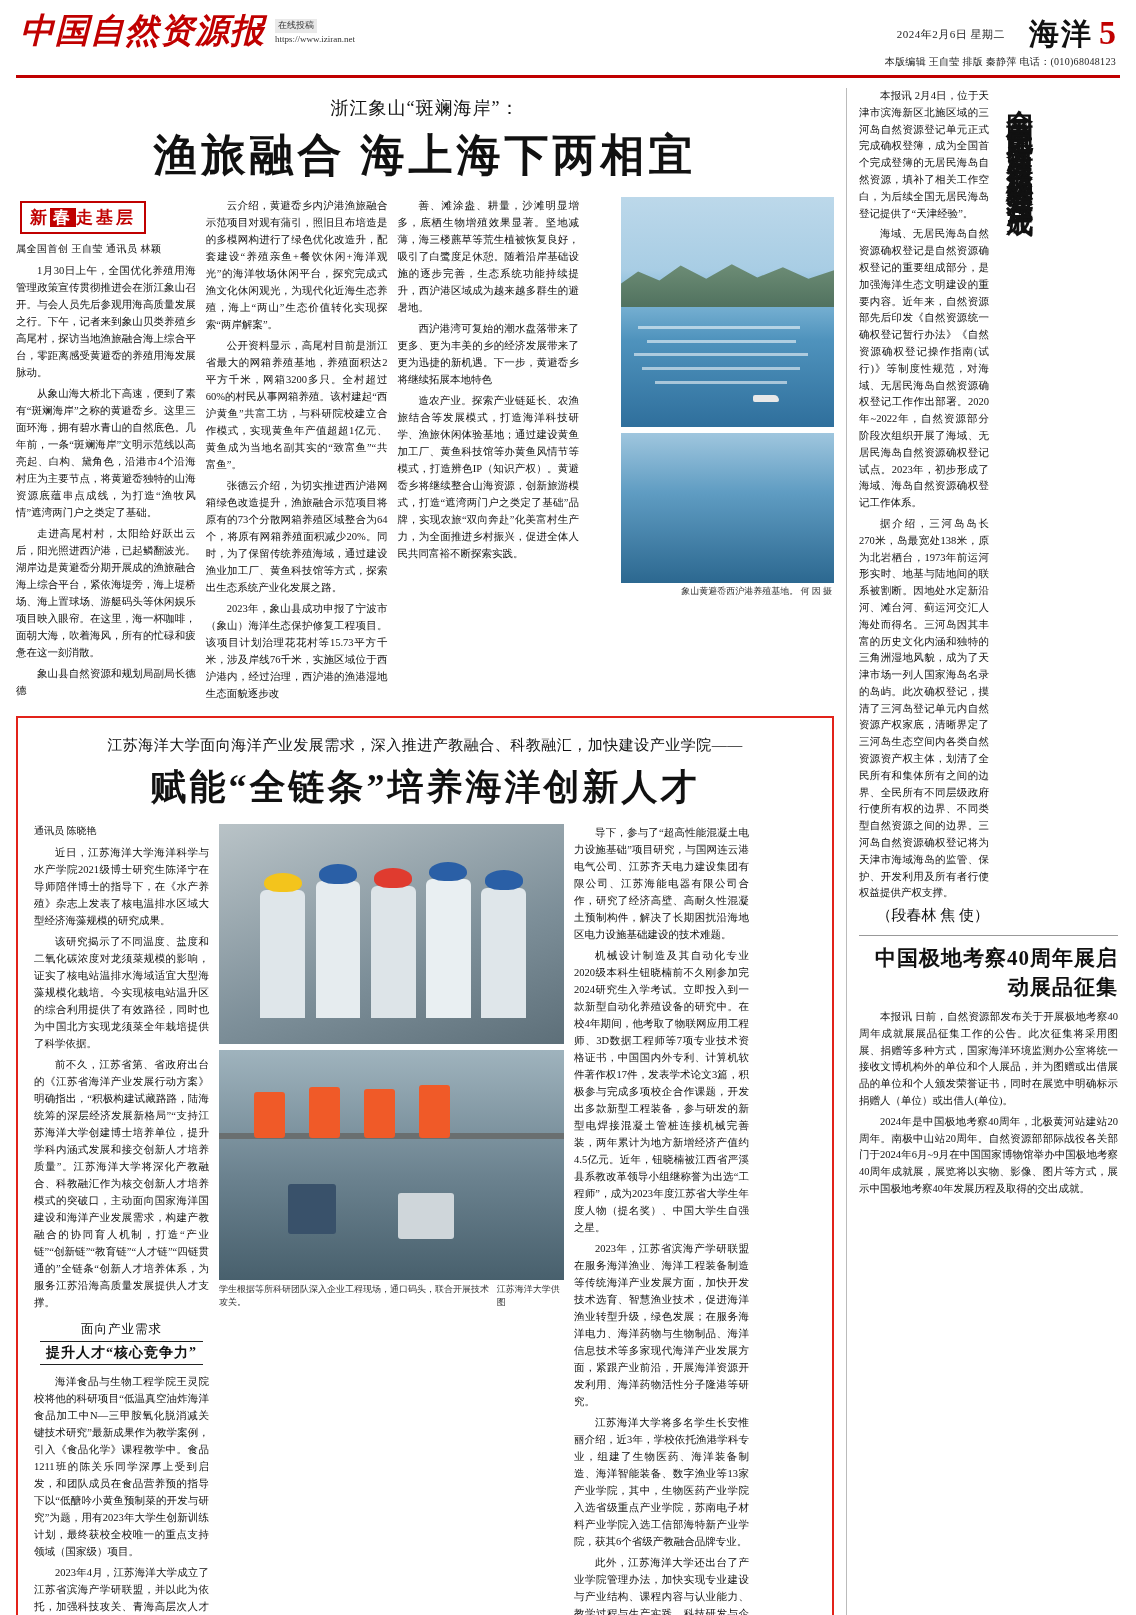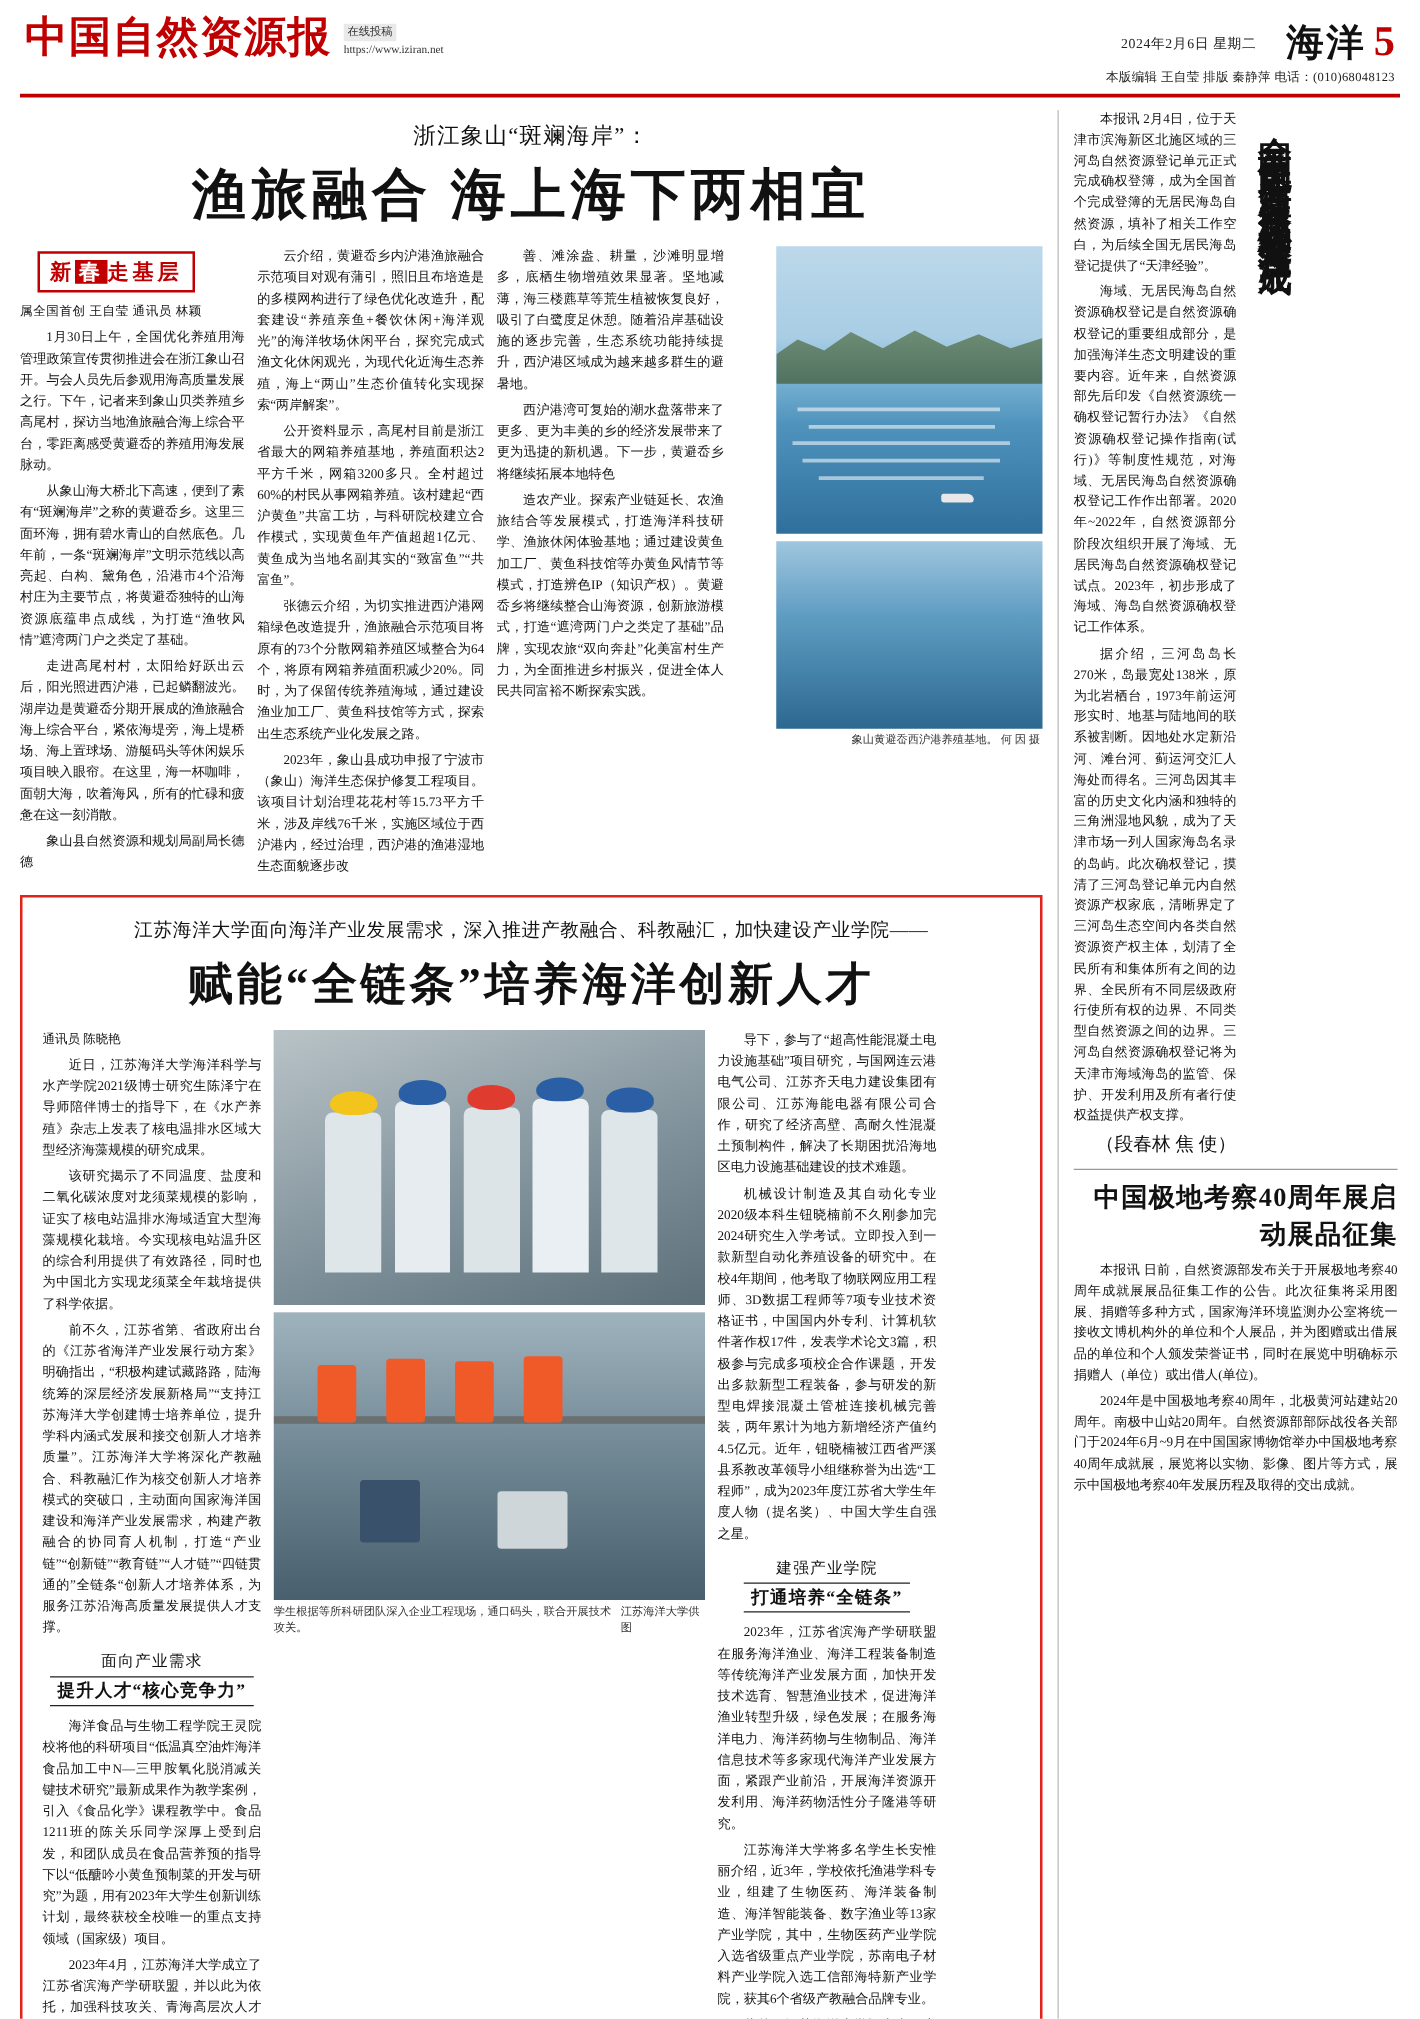--- a/index.html
+++ b/index.html
@@ -23,20 +23,21 @@
   }
   .mast-left { display:flex; align-items:flex-end; gap:10px; }
   .mast-title {
     font-family:"Liberation Serif", serif;
     font-weight:bold;
     font-size:34px;
     color:#c00000;
     letter-spacing:1px;
     line-height:1;
     white-space:nowrap;
+    font-style:italic;
   }
   .mast-sub { display:flex; flex-direction:column; font-size:9px; color:#333; line-height:1.5; padding-bottom:2px;}
   .mast-sub .lbl { background:#e9e9e9; padding:0 3px; display:inline-block; width:fit-content;}
   .mast-date { font-size:11px; color:#222; letter-spacing:0.5px; }
   .mast-editors { font-size:10px; color:#222; letter-spacing:0.3px; }
   .mast-section { display:flex; align-items:baseline; gap:6px; }
   .mast-section .sec-name { font-size:30px; font-weight:bold; letter-spacing:2px; }
   .mast-section .sec-num { font-size:34px; font-weight:bold; color:#c00000; }
   .mast-rightwrap { display:flex; flex-direction:column; align-items:flex-end; }
   .mast-row-top { display:flex; align-items:center; gap:24px; }
@@ -51,21 +52,21 @@
   .lead-title {
     text-align:center; font-size:44px; font-weight:bold; letter-spacing:4px;
     margin:6px 0 12px; font-family:"Liberation Serif", serif;
   }
   .lead-body { display:flex; gap:10px; }
   .lead-c1 { width:184px; }
   .lead-c2 { width:186px; }
   .lead-c3 { width:186px; }
   .lead-media { width:250px;padding-left:32px; }
 
-  .badge-row { margin:4px 14px 8px; }
+  .badge-row { margin:4px 4px 8px; }
   .badge {
     display:inline-block; border:2px solid #c00000; color:#c00000;
     font-weight:bold; font-size:17px; padding:3px 8px; letter-spacing:3px;
     background:#fff;
   }
   .badge .hl { color:#fff; background:#c00000; padding:0 3px; }
 
   .byline { font-size:10px; margin:4px 0 6px; letter-spacing:0.5px; }
   p.t { font-size:10.5px; line-height:1.62; text-align:justify; margin:0 0 4px; text-indent:2em; }
 
@@ -258,24 +259,20 @@
             </div>
             <div class="cap-row">
               <span>学生根据等所科研团队深入企业工程现场，通口码头，联合开展技术攻关。</span>
               <span>江苏海洋大学供图</span>
             </div>
           </div>
 
           <div class="hl-c4">
             <p class="t">导下，参与了“超高性能混凝土电力设施基础”项目研究，与国网连云港电气公司、江苏齐天电力建设集团有限公司、江苏海能电器有限公司合作，研究了经济高壁、高耐久性混凝土预制构件，解决了长期困扰沿海地区电力设施基础建设的技术难题。</p>
             <p class="t">机械设计制造及其自动化专业2020级本科生钮晓楠前不久刚参加完2024研究生入学考试。立即投入到一款新型自动化养殖设备的研究中。在校4年期间，他考取了物联网应用工程师、3D数据工程师等7项专业技术资格证书，中国国内外专利、计算机软件著作权17件，发表学术论文3篇，积极参与完成多项校企合作课题，开发出多款新型工程装备，参与研发的新型电焊接混凝土管桩连接机械完善装，两年累计为地方新增经济产值约4.5亿元。近年，钮晓楠被江西省严溪县系教改革领导小组继称誉为出选“工程师”，成为2023年度江苏省大学生年度人物（提名奖）、中国大学生自强之星。</p>
-            <div class="subhead">
-              <div class="l1">建强产业学院</div>
-              <div class="l2">打通培养“全链条”</div>
-            </div>
             <p class="t">2023年，江苏省滨海产学研联盟在服务海洋渔业、海洋工程装备制造等传统海洋产业发展方面，加快开发技术选育、智慧渔业技术，促进海洋渔业转型升级，绿色发展；在服务海洋电力、海洋药物与生物制品、海洋信息技术等多家现代海洋产业发展方面，紧跟产业前沿，开展海洋资源开发利用、海洋药物活性分子隆港等研究。</p>
             <p class="t">江苏海洋大学将多名学生长安惟丽介绍，近3年，学校依托渔港学科专业，组建了生物医药、海洋装备制造、海洋智能装备、数字渔业等13家产业学院，其中，生物医药产业学院入选省级重点产业学院，苏南电子材料产业学院入选工信部海特新产业学院，获其6个省级产教融合品牌专业。</p>
             <p class="t">此外，江苏海洋大学还出台了产业学院管理办法，加快实现专业建设与产业结构、课程内容与认业能力、教学过程与生产实践、科技研发与企业技术创新等精准对接，建立行业企业深度参与学校专业建设和人才培养的新机制。</p>
           </div>
         </div>
 
       </div>
     </div>
 
     <div class="col-right">

